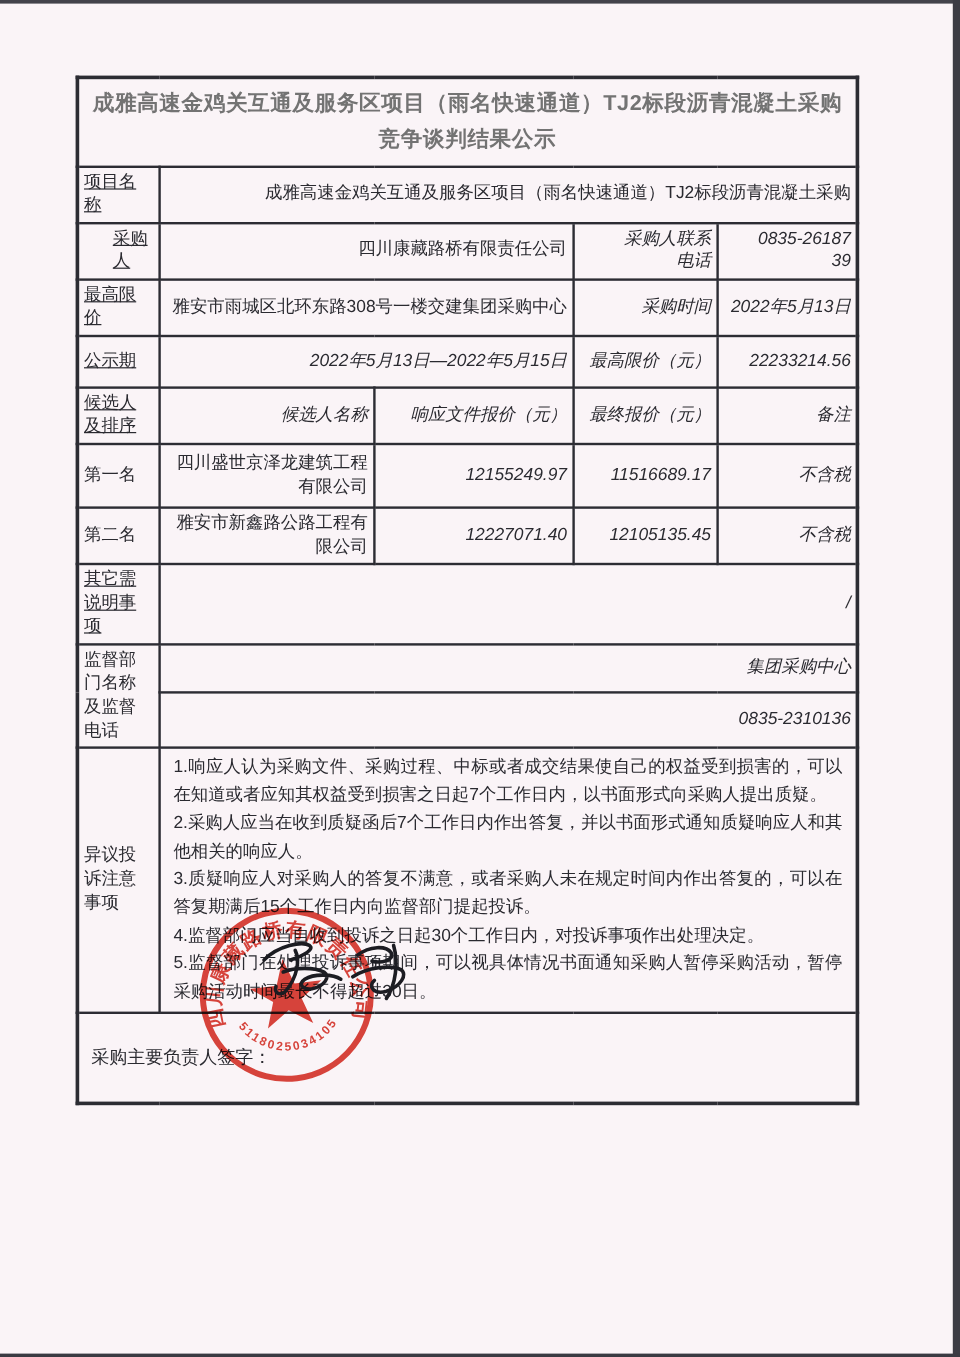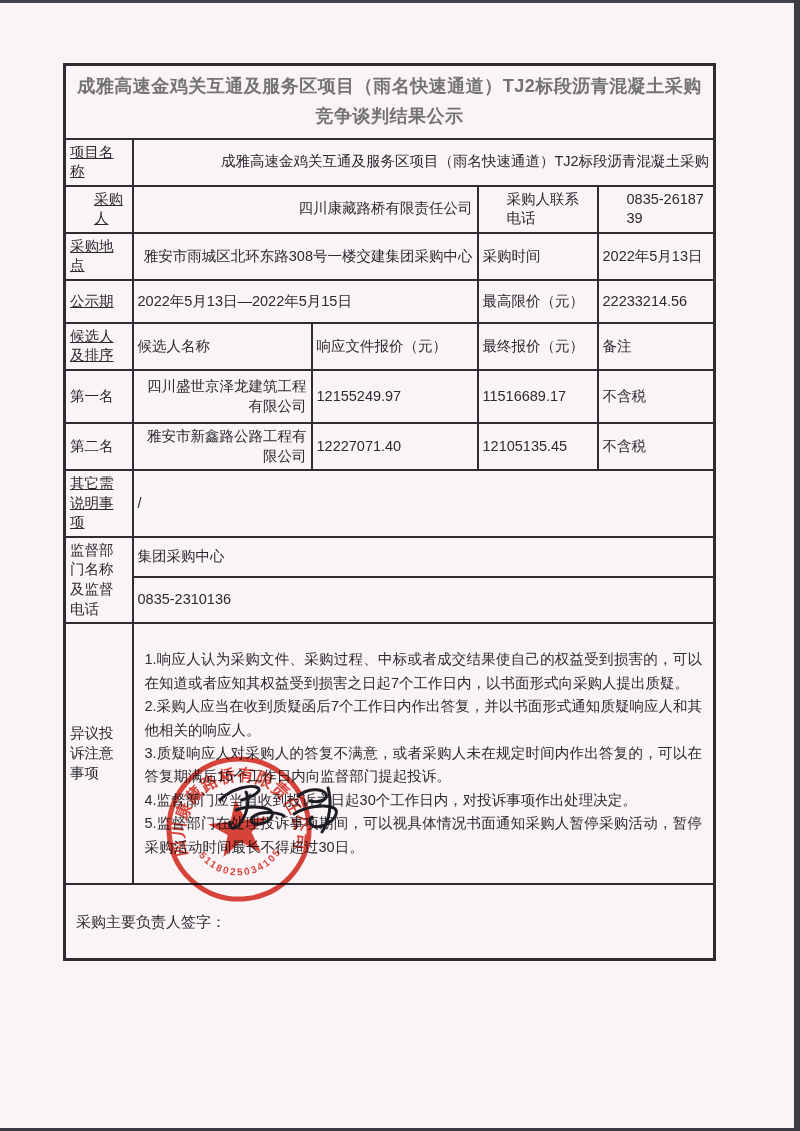--- a/index.html
+++ b/index.html
@@ -37,34 +37,34 @@
     height:74px;
     font-size:18px; font-weight:bold;
     text-align:center; line-height:1.65;
     letter-spacing:0.5px;
     padding:4px 8px;
     color:#737373;
   }
   .lbl   { text-align:left;text-decoration:underline; }
   .lblc  { text-align:left; }
   .valL  { text-align:right; padding-left:7px; }
-  .valC  { text-align:left; }
+  .valC  { text-align:right;font-style:italic; }
   tr.r2  td { height:46px; }
   tr.r3  td { height:44px;padding-left:28px; }
   tr.r4  td { height:43px; }
   tr.r5  td { height:43px; }
   tr.r6  td { height:44px; }
   tr.r7  td { height:53px; }
   tr.r8  td { height:46px; }
   tr.r9  td { height:38px;margin-top:16px; }
   tr.r10 td { height:37px; }
   tr.r11 td { height:43px; }
   tr.r12 td { height:193px; }
   tr.r13 td { height:75px; }
-  td.notice-cell { padding:24px 11px; vertical-align:top;margin-left:36px; }
+  td.notice-cell { padding:4px 11px; vertical-align:top;margin-left:36px; }
   .notice-line {
     font-size:14.5px; line-height:1.62;
     text-align:justify; color:#2a2a30;
   }
   td.sig-cell { padding-left:10px; font-size:15px; }
 
   #signature-svg {
     position:absolute; left:212px; top:770px;
     width:140px; height:80px; z-index:30;
     pointer-events:none;
@@ -105,21 +105,21 @@
   </tr>
 
   <tr class="r3">
     <td class="lbl">采购人</td>
     <td class="valL" colspan="2">四川康藏路桥有限责任公司</td>
     <td class="valC">采购人联系电话</td>
     <td class="valC">0835-2618739</td>
   </tr>
 
   <tr class="r4">
-    <td class="lbl">采购地点</td>
+    <td class="lbl">最高限价</td>
     <td class="valL" colspan="2">雅安市雨城区北环东路308号一楼交建集团采购中心</td>
     <td class="valC">采购时间</td>
     <td class="valC">2022年5月13日</td>
   </tr>
 
   <tr class="r5">
     <td class="lbl">公示期</td>
     <td class="valC" colspan="2">2022年5月13日—2022年5月15日</td>
     <td class="valC">最高限价（元）</td>
     <td class="valC">22233214.56</td>

